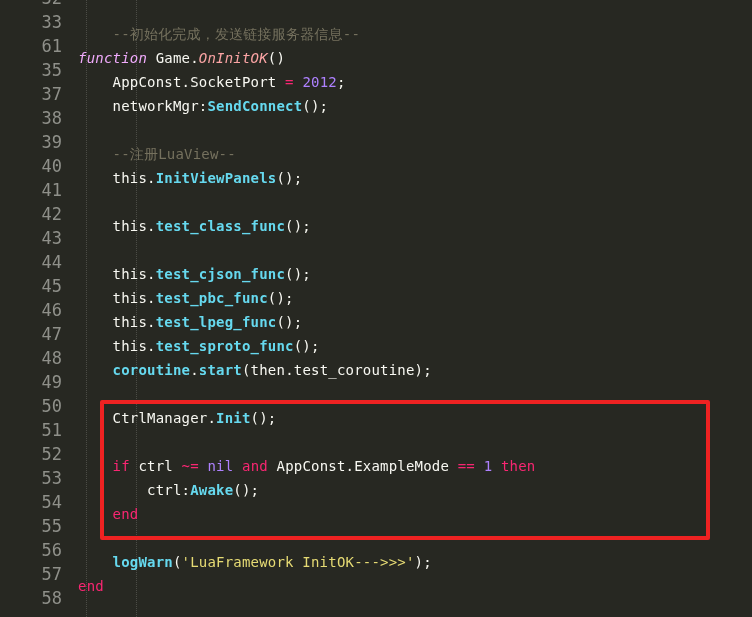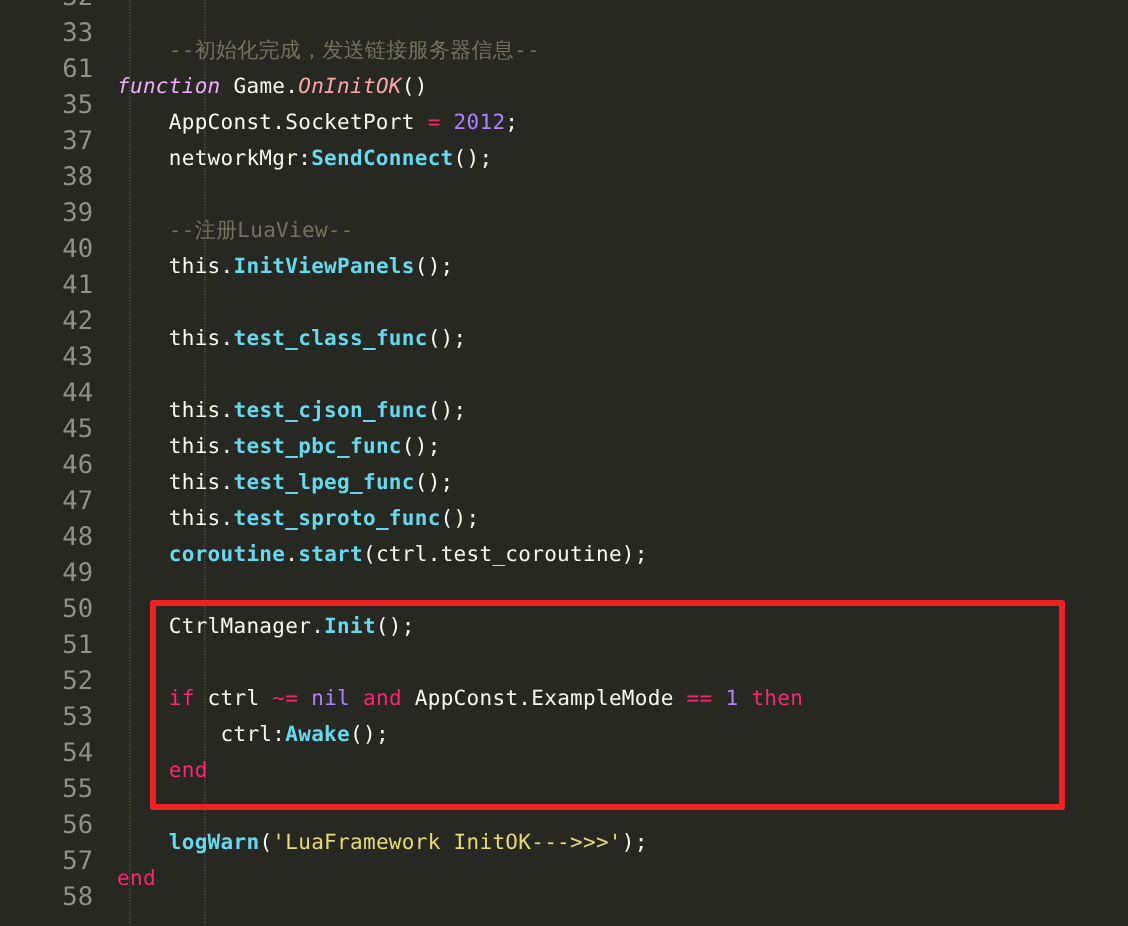--- a/index.html
+++ b/index.html
@@ -112,21 +112,21 @@
       <div class="line"><span class="ln">38</span><span class="src"></span></div>
       <div class="line"><span class="ln">39</span><span class="src"><span class="t-plain">    </span><span class="t-comment">--注册LuaView--</span></span></div>
       <div class="line"><span class="ln">40</span><span class="src"><span class="t-plain">    this.</span><span class="t-call">InitViewPanels</span><span class="t-plain">();</span></span></div>
       <div class="line"><span class="ln">41</span><span class="src"></span></div>
       <div class="line"><span class="ln">42</span><span class="src"><span class="t-plain">    this.</span><span class="t-call">test_class_func</span><span class="t-plain">();</span></span></div>
       <div class="line"><span class="ln">43</span></div>
       <div class="line"><span class="ln">44</span><span class="src"><span class="t-plain">    this.</span><span class="t-call">test_cjson_func</span><span class="t-plain">();</span></span></div>
       <div class="line"><span class="ln">45</span><span class="src"><span class="t-plain">    this.</span><span class="t-call">test_pbc_func</span><span class="t-plain">();</span></span></div>
       <div class="line"><span class="ln">46</span><span class="src"><span class="t-plain">    this.</span><span class="t-call">test_lpeg_func</span><span class="t-plain">();</span></span></div>
       <div class="line"><span class="ln">47</span><span class="src"><span class="t-plain">    this.</span><span class="t-call">test_sproto_func</span><span class="t-plain">();</span></span></div>
-      <div class="line"><span class="ln">48</span><span class="src"><span class="t-plain">    </span><span class="t-call">coroutine</span><span class="t-plain">.</span><span class="t-call">start</span><span class="t-plain">(ctrl.test_coroutine);</span></span></div>
+      <div class="line"><span class="ln">48</span><span class="src"><span class="t-plain">    </span><span class="t-call">coroutine</span><span class="t-plain">.</span><span class="t-call">start</span><span class="t-plain">(then.test_coroutine);</span></span></div>
       <div class="line"><span class="ln">49</span><span class="src"></span></div>
       <div class="line"><span class="ln">50</span><span class="src"><span class="t-plain">    CtrlManager.</span><span class="t-call">Init</span><span class="t-plain">();</span></span></div>
       <div class="line"><span class="ln">51</span></div>
       <div class="line"><span class="ln">52</span><span class="src"><span class="t-plain">    </span><span class="t-kw">if</span><span class="t-plain"> ctrl </span><span class="t-op">~=</span><span class="t-plain"> </span><span class="t-num">nil</span><span class="t-plain"> </span><span class="t-kw">and</span><span class="t-plain"> AppConst.ExampleMode </span><span class="t-op">==</span><span class="t-plain"> </span><span class="t-num">1</span><span class="t-plain"> </span><span class="t-kw">then</span></span></div>
       <div class="line"><span class="ln">53</span><span class="src"><span class="t-plain">        ctrl:</span><span class="t-call">Awake</span><span class="t-plain">();</span></span></div>
       <div class="line"><span class="ln">54</span><span class="src"><span class="t-plain">    </span><span class="t-kw">end</span></span></div>
       <div class="line"><span class="ln">55</span><span class="src"></span></div>
       <div class="line"><span class="ln">56</span><span class="src"><span class="t-plain">    </span><span class="t-call">logWarn</span><span class="t-plain">(</span><span class="t-str">'LuaFramework InitOK---&gt;&gt;&gt;'</span><span class="t-plain">);</span></span></div>
       <div class="line"><span class="ln">57</span><span class="src"><span class="t-kw">end</span></span></div>
       <div class="line"><span class="ln">58</span><span class="src"></span></div>

